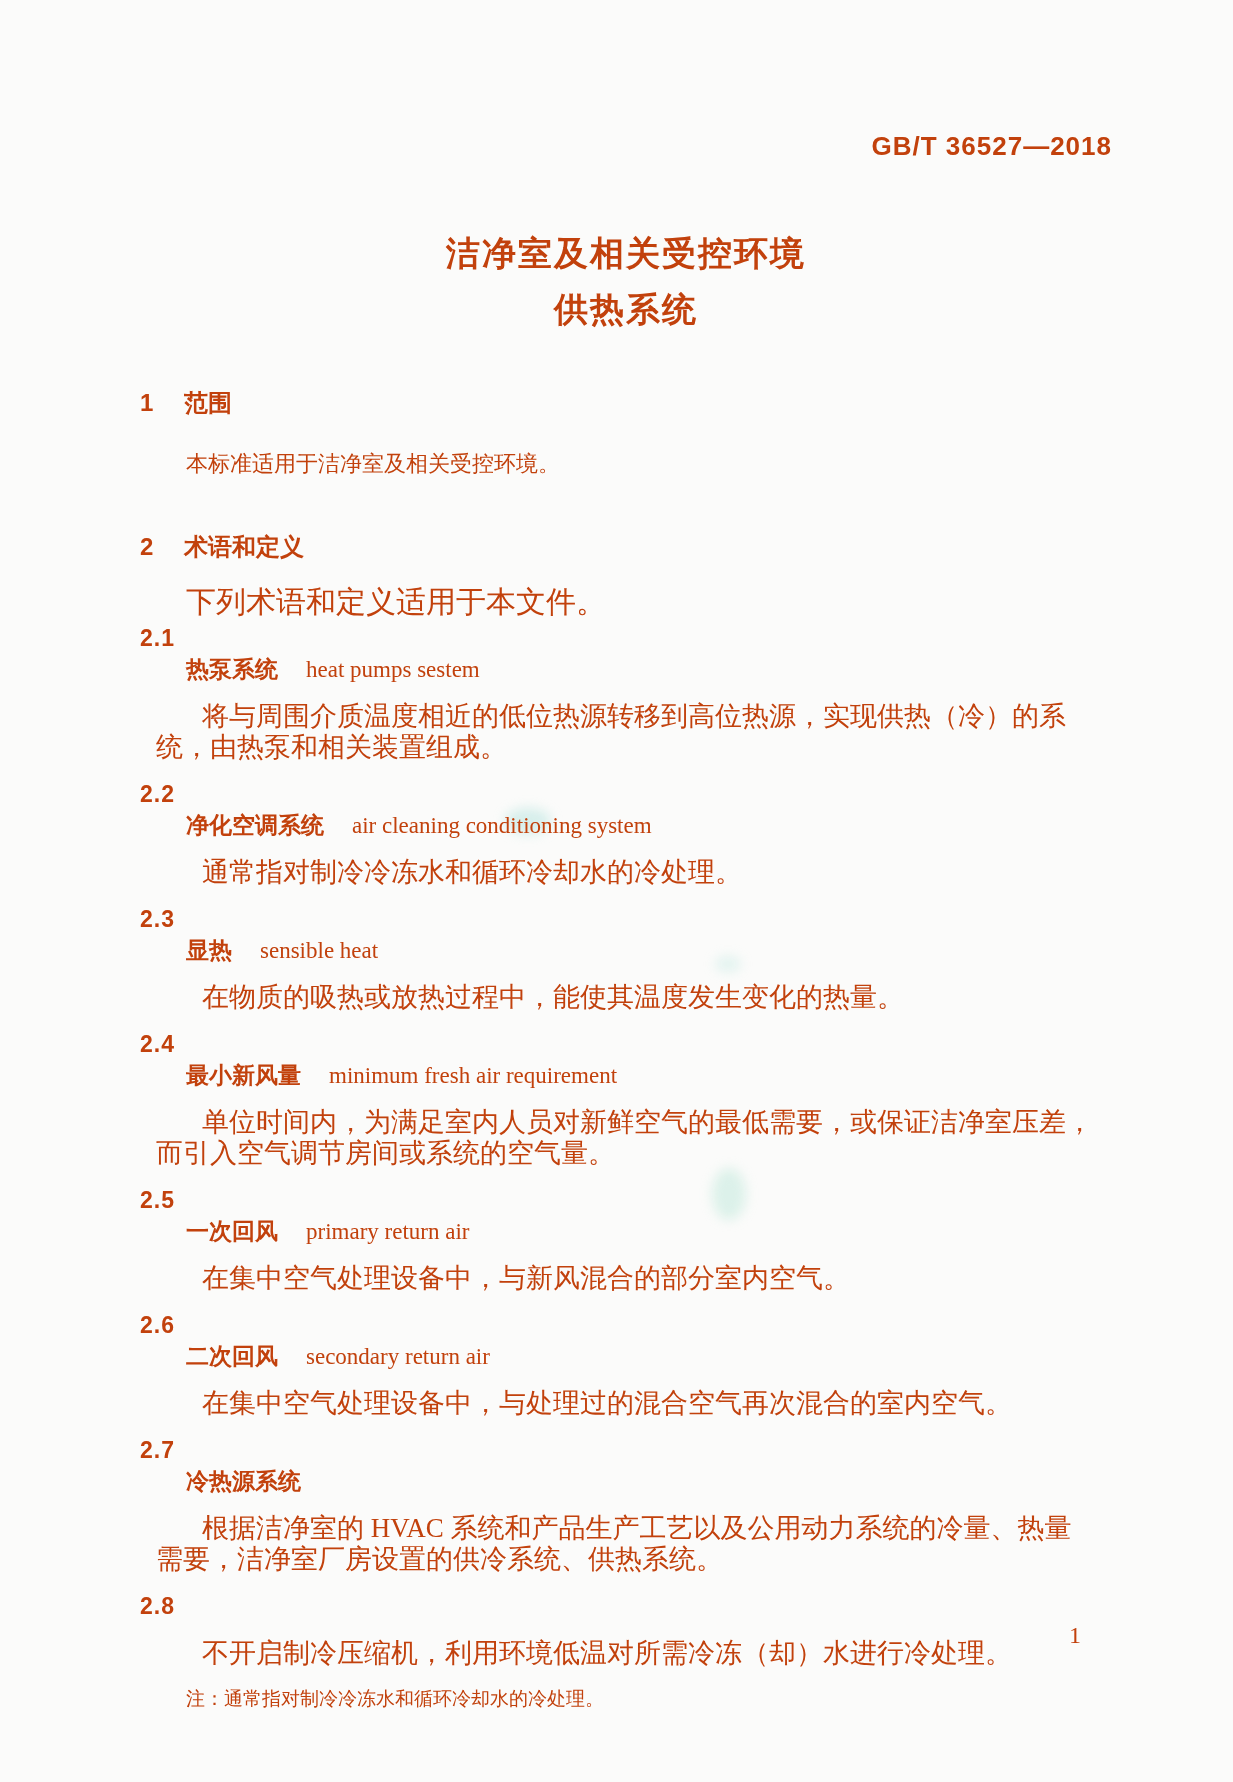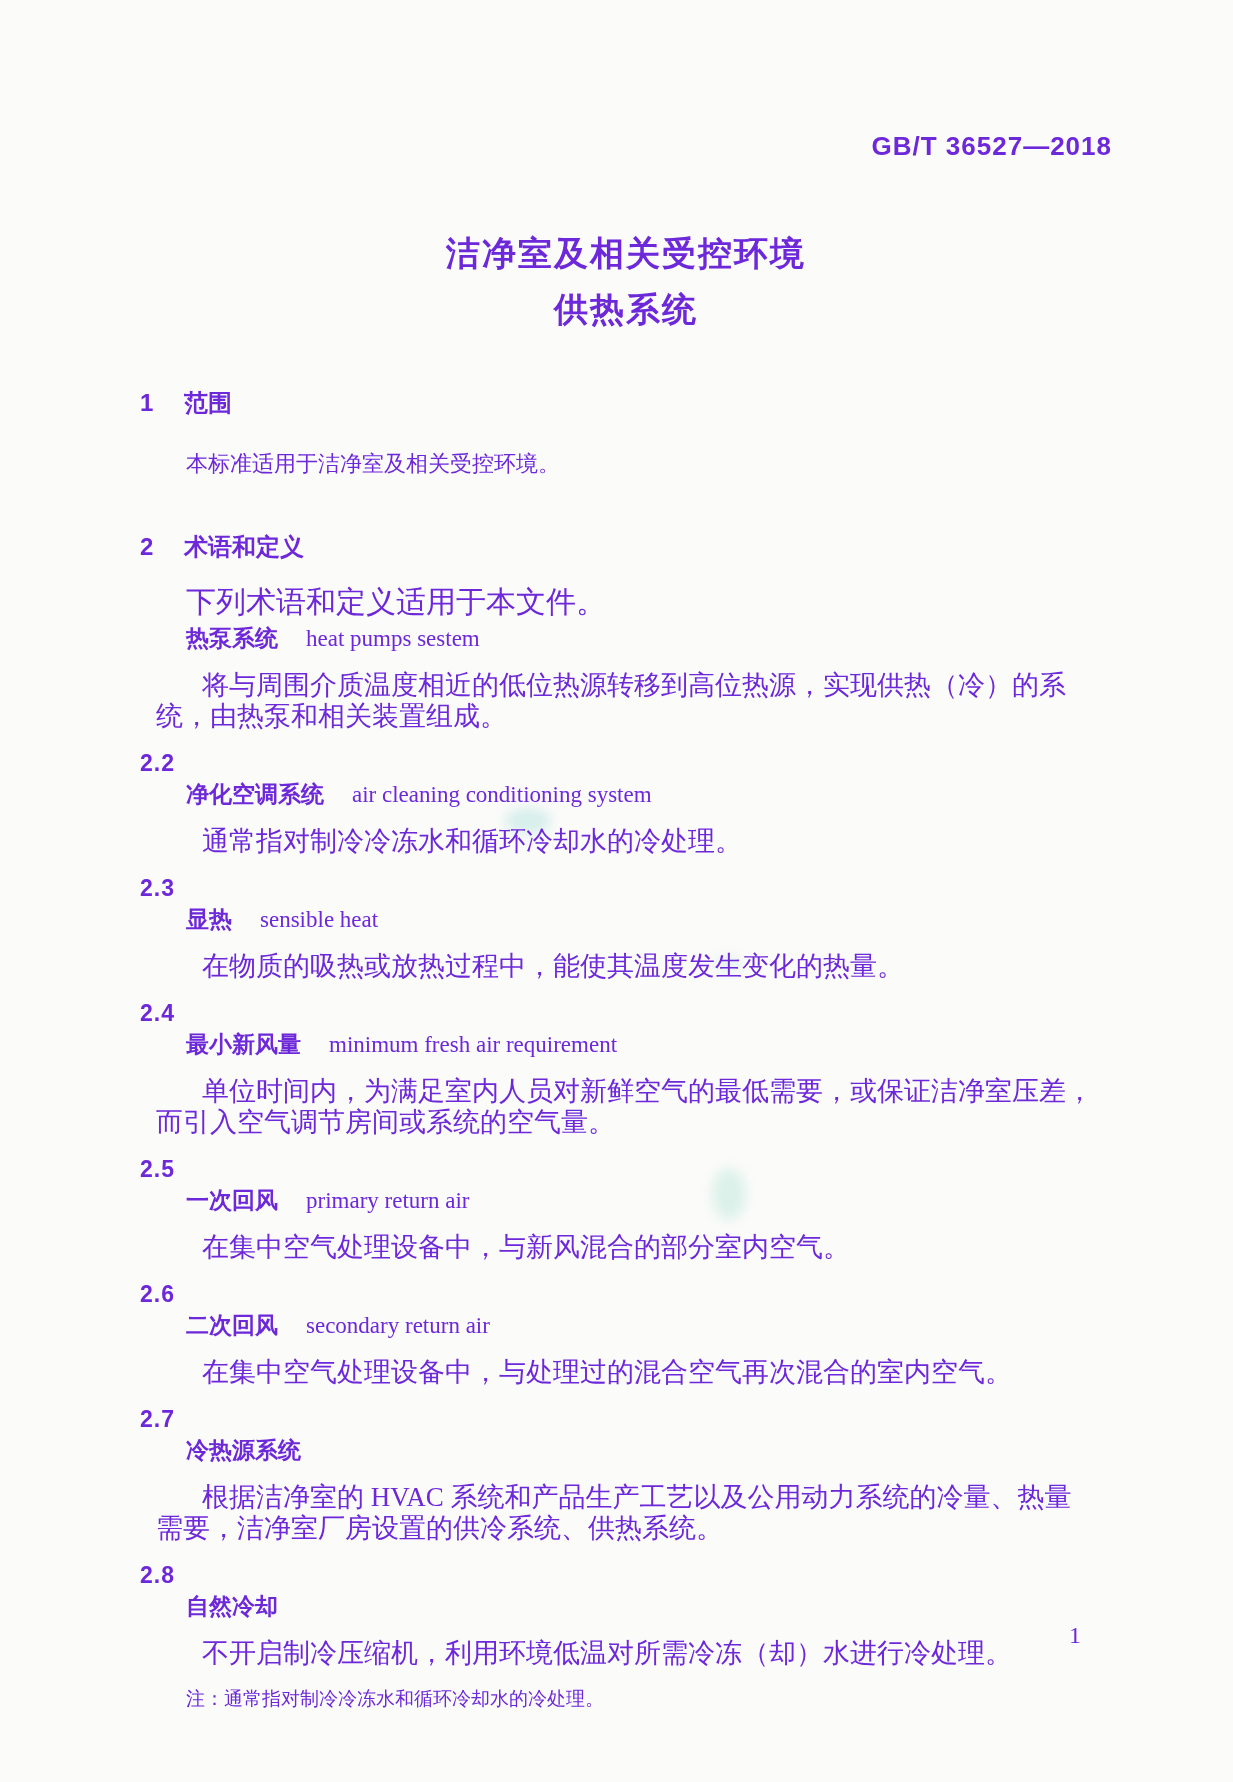--- a/index.html
+++ b/index.html
@@ -2,21 +2,21 @@
 <html><head>
 <meta charset="utf-8">
 <style>
   html, body { margin: 0; padding: 0; background: #e8e8e8; }
   .page {
     position: relative;
     width: 1233px;
     height: 1782px;
     margin: 0 auto;
     background: #fbfbfa;
-    color: #6d28d9;
+    color: #c2410c;
     font-family: "Liberation Serif", serif;
     overflow: hidden;
   }
   .content {
     position: absolute;
     left: 140px;
     top: 0;
     width: 972px;
   }
   .doc-code {
@@ -136,20 +136,21 @@
 
     <div class="section-heading">
       <span class="sec-num">2</span><span>术语和定义</span>
     </div>
 
     <p class="intro-para">下列术语和定义适用于本文件。</p>
 
     <div class="terms">
 
       <div class="term">
+        <div class="term-number">2.1</div>
         <div class="term-heading">
           <span class="zh">热泵系统</span><span class="en">heat pumps sestem</span>
         </div>
         <p class="term-def">将与周围介质温度相近的低位热源转移到高位热源，实现供热（冷）的系统，由热泵和相关装置组成。</p>
       </div>
 
       <div class="term">
         <div class="term-number">2.2</div>
         <div class="term-heading">
           <span class="zh">净化空调系统</span><span class="en">air cleaning conditioning system</span>
@@ -192,23 +193,20 @@
       <div class="term">
         <div class="term-number">2.7</div>
         <div class="term-heading">
           <span class="zh">冷热源系统</span>
         </div>
         <p class="term-def">根据洁净室的 HVAC 系统和产品生产工艺以及公用动力系统的冷量、热量需要，洁净室厂房设置的供冷系统、供热系统。</p>
       </div>
 
       <div class="term">
         <div class="term-number">2.8</div>
-        <div class="term-heading">
-          <span class="zh">自然冷却</span>
-        </div>
         <p class="term-def">不开启制冷压缩机，利用环境低温对所需冷冻（却）水进行冷处理。</p>
         <p class="term-note">注：通常指对制冷冷冻水和循环冷却水的冷处理。</p>
       </div>
 
     </div>
   </div>
 
   <div class="page-number">1</div>
 </div>
 

